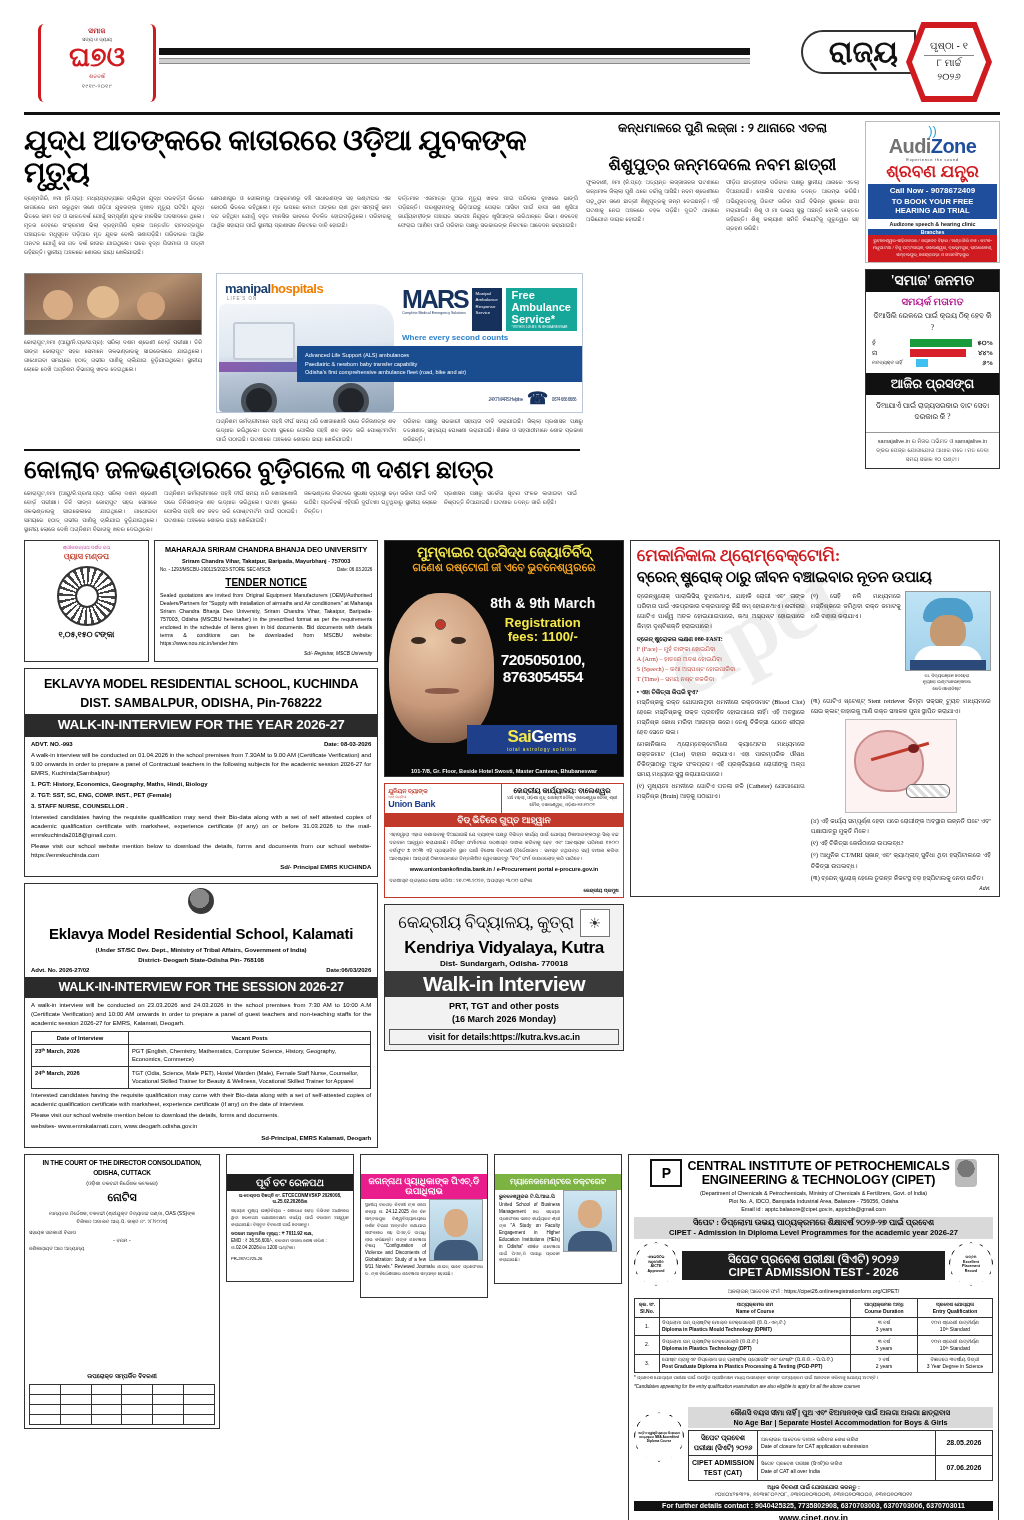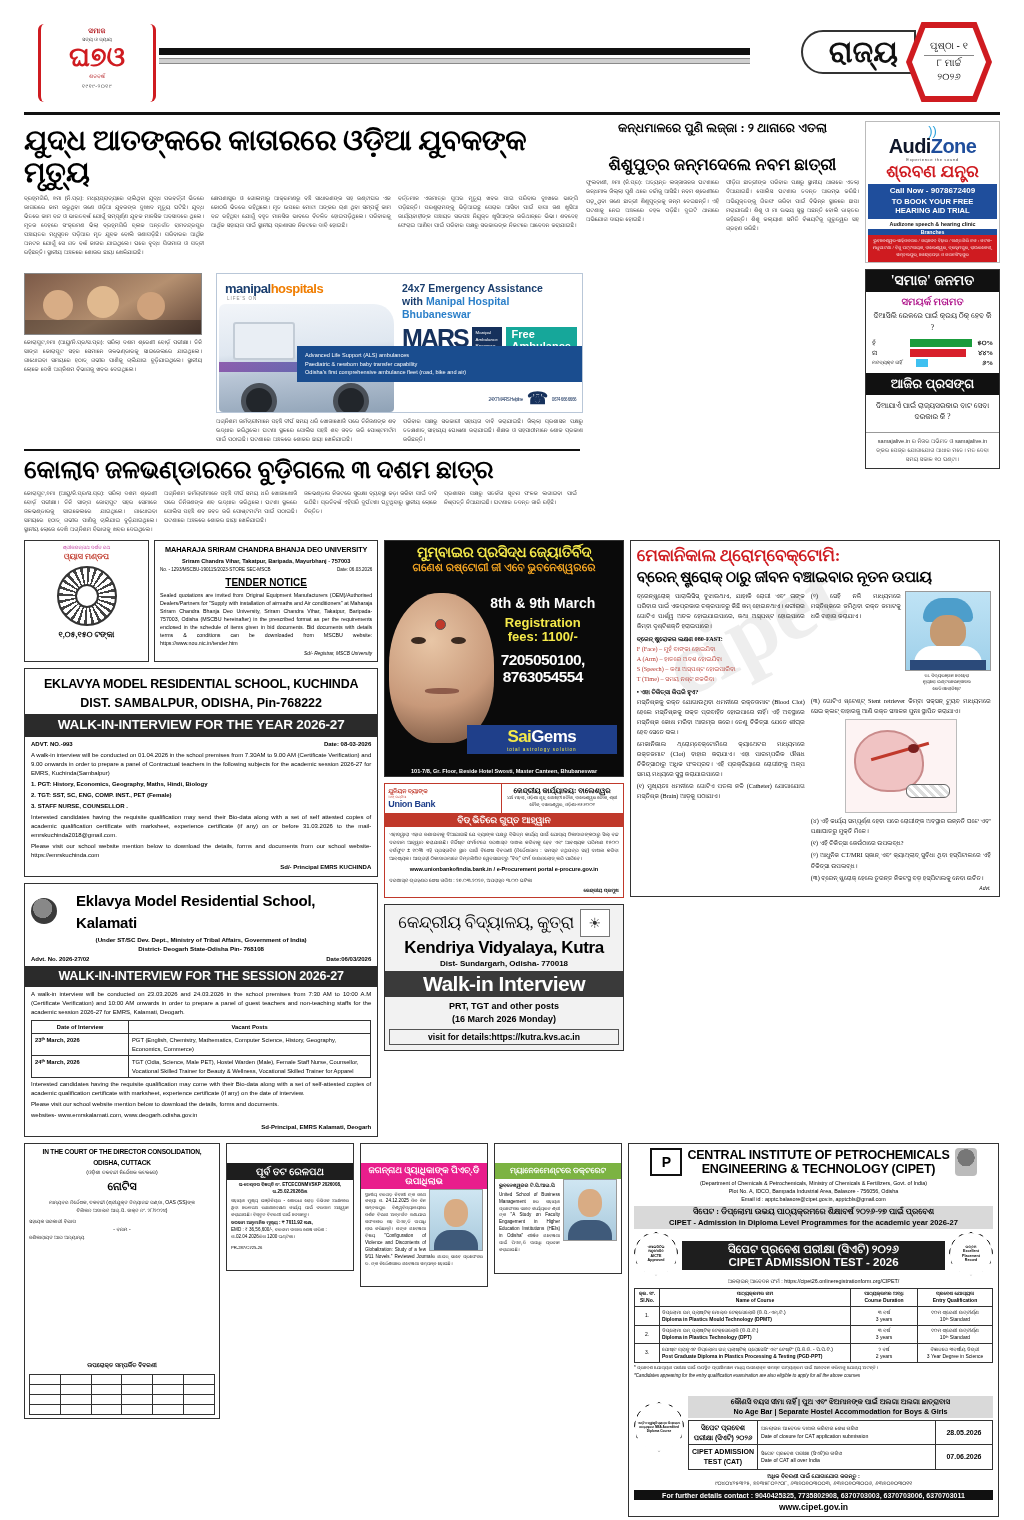--- a/index.html
+++ b/index.html
@@ -60,21 +60,21 @@
   .mwhere{font-size:8px;font-weight:bold;color:#2a7fc9;margin-top:2px;}
   .mbar{position:absolute;left:80px;right:0;bottom:30px;background:#1a4d8f;color:#fff;padding:5px 8px;}
   .mbar div{font-size:5.6px;line-height:1.55;}
   .mhelp{position:absolute;right:6px;bottom:3px;font-size:17px;font-weight:bold;color:#16315c;letter-spacing:-.5px;}
   .mhelp span{font-size:4.6px;font-weight:normal;vertical-align:middle;}
 
   
   .audi{border:1px solid #bbb;text-align:center;padding:4px 2px 0 2px;box-sizing:border-box;}
   .audi .wave{font-size:13px;color:#2ea3dd;line-height:.7;}
   .audi .nm{font-size:20px;font-weight:bold;letter-spacing:-.6px;}
-  .audi .nm .a{color:#0f172a;} .audi .nm .z{color:#1f4e9c;}
+  .audi .nm .a{color:#737373;} .audi .nm .z{color:#1f4e9c;}
   .audi .exp{font-size:4.2px;color:#444;letter-spacing:.6px;margin-top:-1px;}
   .audi .od{font-size:17px;font-weight:bold;color:#cf1b20;font-family:"Liberation Serif",serif;line-height:1.1;margin-top:1px;}
   .audi .call{background:#1f4e9c;color:#fff;font-size:8px;font-weight:bold;padding:2px 0;margin-top:2px;}
   .audi .book{background:#1f4e9c;color:#fff;font-size:7.6px;font-weight:bold;padding:0 0 3px 0;line-height:1.25;}
   .audi .clinic{font-size:5.4px;font-weight:bold;color:#111;padding:2px 0;}
   .audi .brh{background:#1f4e9c;color:#fff;font-size:5.2px;font-weight:bold;}
   .audi .red{background:#cf1b20;color:#fff;font-size:4.6px;line-height:1.5;padding:3px 3px 4px 3px;font-family:"Liberation Serif",serif;}
 
   
   .poll{border:1px solid #333;box-sizing:border-box;}
@@ -290,24 +290,20 @@
 
             <div class="manipal">
               <div class="mani-brand"><span>manipal</span><span class="o">hospitals</span></div>
               <div class="mani-tag">LIFE'S ON</div>
               <div class="amb">
                 <div class="stripe"></div>
                   <div class="wheel w1"></div>
                   <div class="wheel w2"></div>
               </div>
               <div class="mani-r">
-                <div class="mani-h1">
-                  <div>24x7 Emergency Assistance</div>
-                  <div><span>with </span><span class="b">Manipal Hospital Bhubaneswar</span></div>
-                </div>
                 <div class="mars">
                   <div class="m1"><span>MARS</span><small>Complete Medical Emergency Solutions</small></div>
                   <div class="m2" style="white-space:pre-line;">Manipal
 Ambulance
 Response
 Service</div>
                   <div class="m3">
                     <span>Free</span><br>
                     <span>Ambulance</span><br>
                     <span>Service*</span>
@@ -437,21 +433,21 @@
             <p style="font-weight:bold;">2. TGT: SST, SC, ENG, COMP. INST., PET (Female)</p>
             <p style="font-weight:bold;">3. STAFF NURSE, COUNSELLOR .</p>
             <p>Interested candidates having the requisite qualification may send their Bio-data along with a set of self attested copies of academic qualification certificate with marksheet, experience certificate (if any) on or before 31.03.2026 to the mail-emrskuchinda2018@gmail.com.</p>
             <p>Please visit our school website mention below to download the details, forms and documents from our school website- https://emrskuchinda.com</p>
             <div class="sd">Sd/- Principal EMRS KUCHINDA</div>
           </div>
         </div>
 
         <div class="ad" style="margin-top:6px;">
           <div class="ek">
-            <div style="display:flex;align-items:center;gap:19px;">
+            <div style="display:flex;align-items:center;gap:7px;flex-direction:column;">
               <div style="width:26px;height:26px;border-radius:50%;background:radial-gradient(circle at 45% 40%,#888 0 45%,#3a3a3a 46% 100%);flex:none;"></div>
               <h1 style="flex:1;text-align:left;font-size:15px;">Eklavya Model Residential School, Kalamati</h1>
             </div>
             <div style="text-align:center;font-size:6.2px;font-weight:bold;">(Under ST/SC Dev. Dept., Ministry of Tribal Affairs, Government of India)</div>
             <div style="text-align:center;font-size:6.2px;font-weight:bold;">District- Deogarh State-Odisha Pin- 768108</div>
             <div class="meta" style="margin-top:2px;">
               <span>Advt. No. 2026-27/02</span>
               <span>Date:06/03/2026</span>
             </div>
             <div class="wk" style="font-size:12.5px;">WALK-IN-INTERVIEW FOR THE SESSION 2026-27</div>

